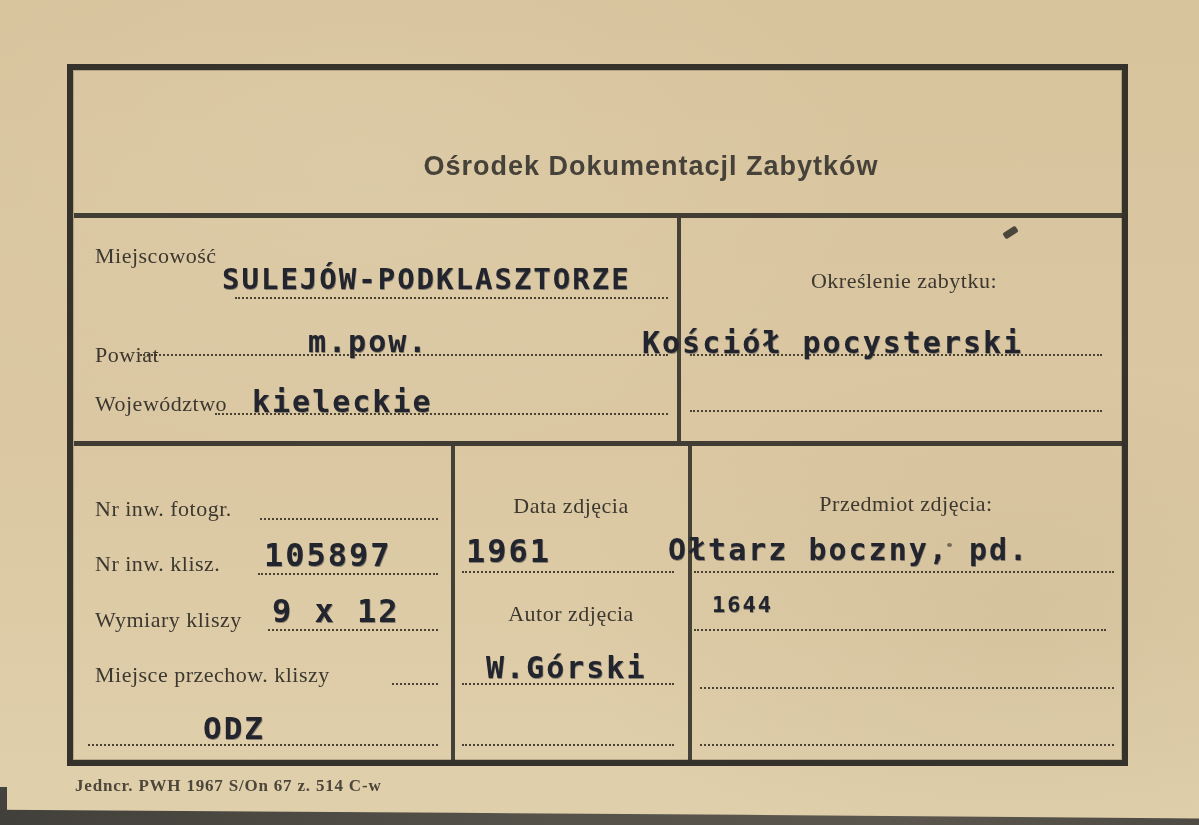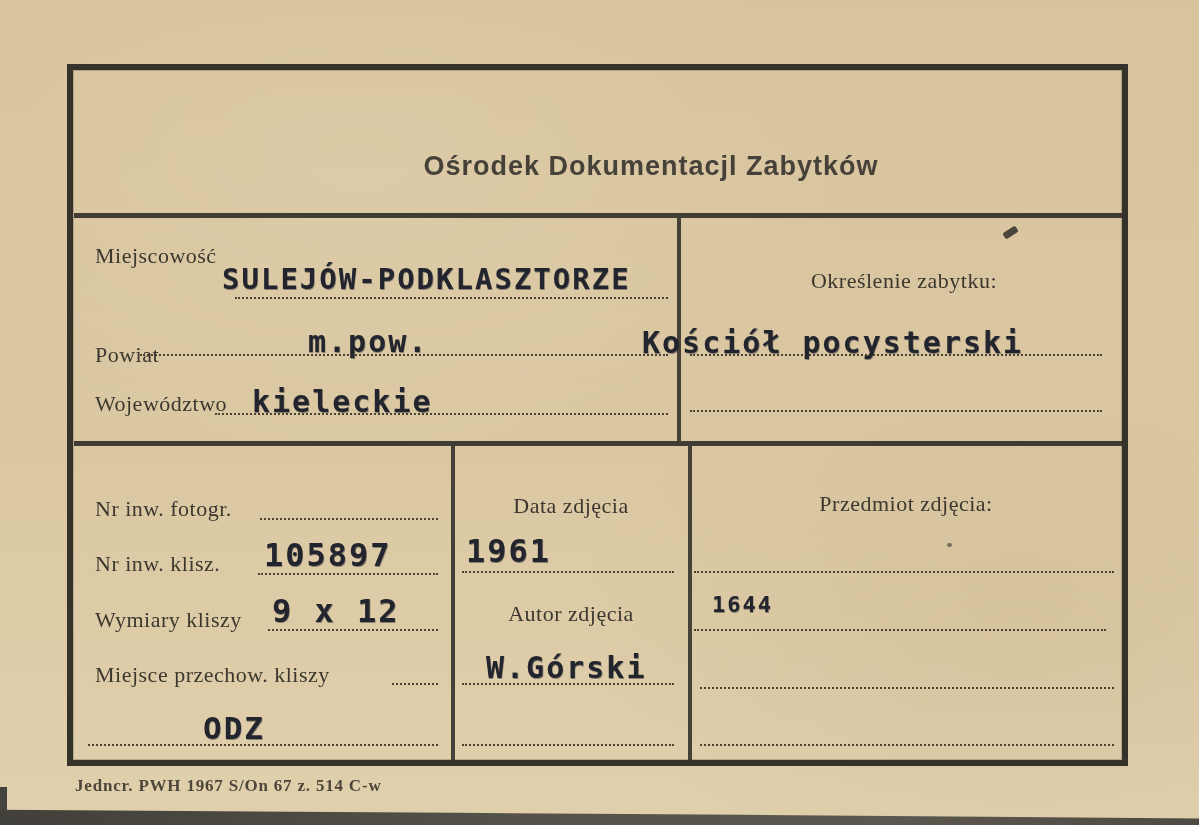--- a/index.html
+++ b/index.html
@@ -135,20 +135,21 @@
   <span class="lbl lbl-center" style="left:456px;top:493px;width:230px;">Data zdjęcia</span>
   <span class="typed" style="left:466px;top:532px;font-size:32px;">1961</span>
   <div class="dots" style="left:462px;top:567px;width:212px;"></div>
 
   <span class="lbl lbl-center" style="left:456px;top:601px;width:230px;">Autor zdjęcia</span>
   <span class="typed" style="left:486px;top:650px;">W.Górski</span>
   <div class="dots" style="left:462px;top:679px;width:212px;"></div>
   <div class="dots" style="left:462px;top:740px;width:212px;"></div>
 
   <span class="lbl lbl-center" style="left:694px;top:491px;width:424px;">Przedmiot zdjęcia:</span>
+  <span class="typed" style="left:668px;top:532px;">Ołtarz boczny, pd.</span>
   <div class="dots" style="left:694px;top:567px;width:420px;"></div>
   <span class="typed" style="left:712px;top:592px;font-size:22px;">1644</span>
   <div class="dots" style="left:694px;top:625px;width:412px;"></div>
   <div class="dots" style="left:700px;top:683px;width:414px;"></div>
   <div class="dots" style="left:700px;top:740px;width:414px;"></div>
 
   <div class="footer-imprint">Jedncr. PWH 1967 S/On 67 z. 514 C-w</div>
 
   <div class="speck" id="speck-1"></div>
   <div class="speck" id="speck-2"></div>

